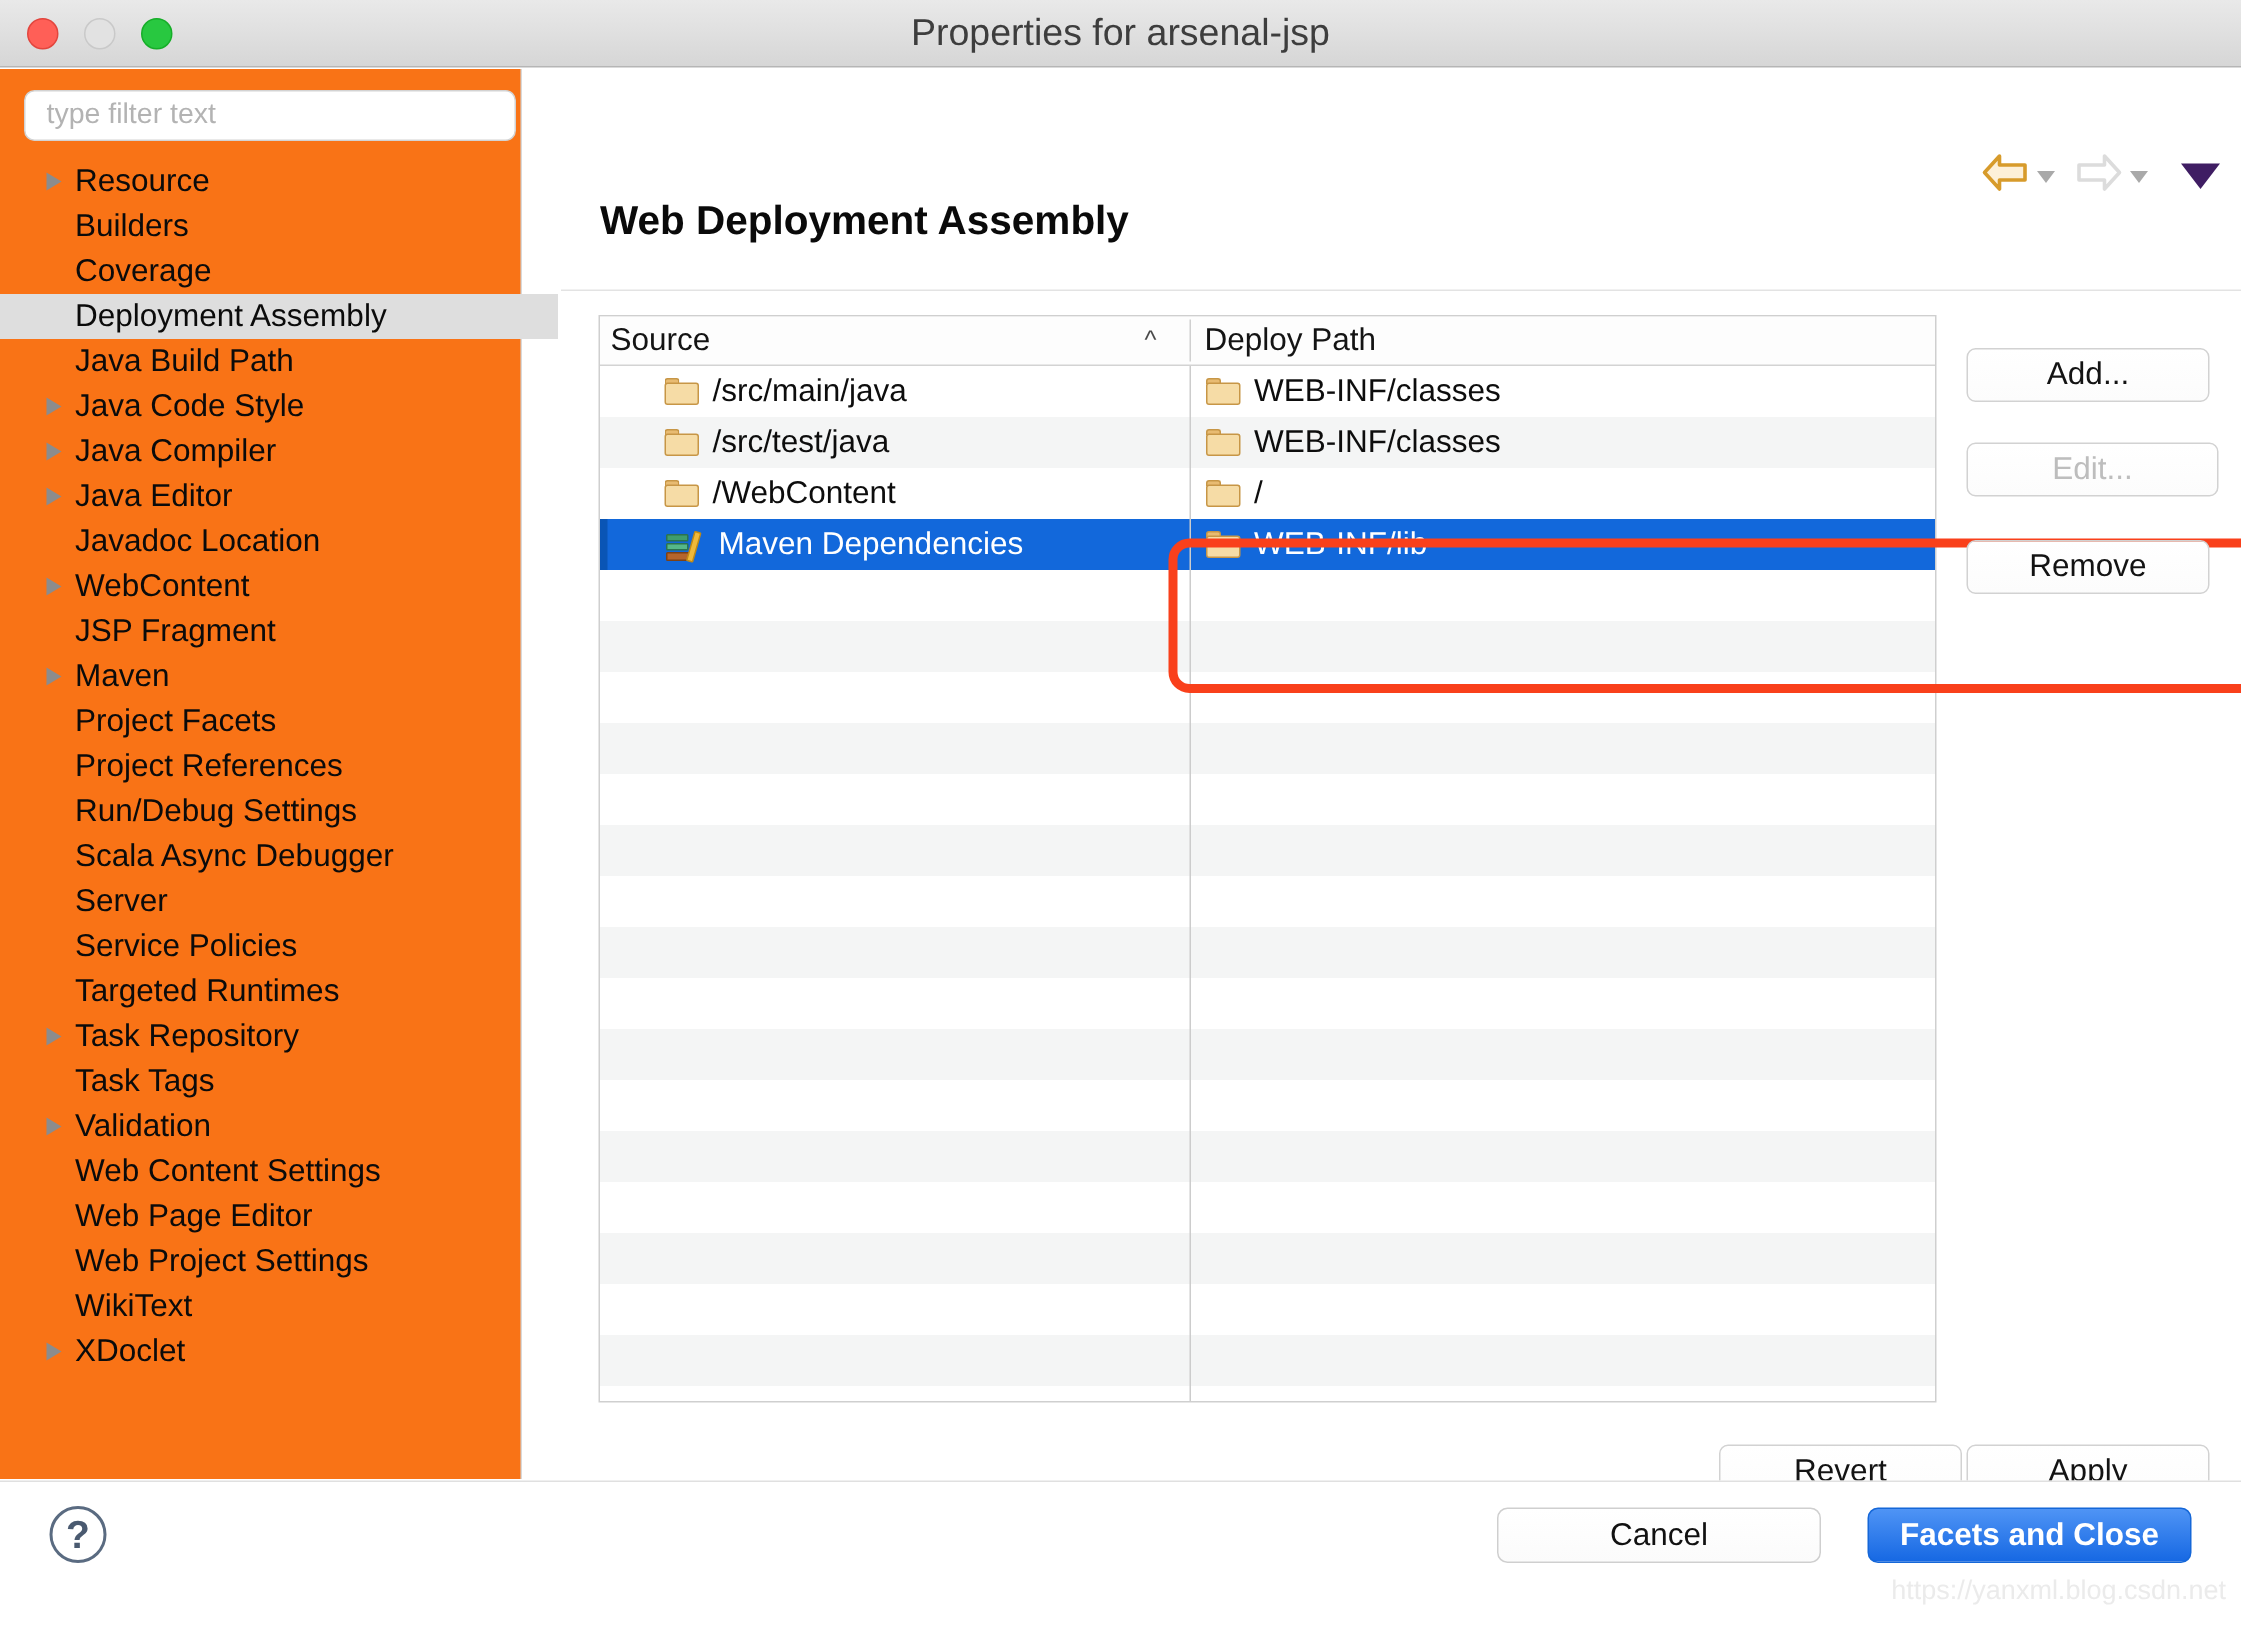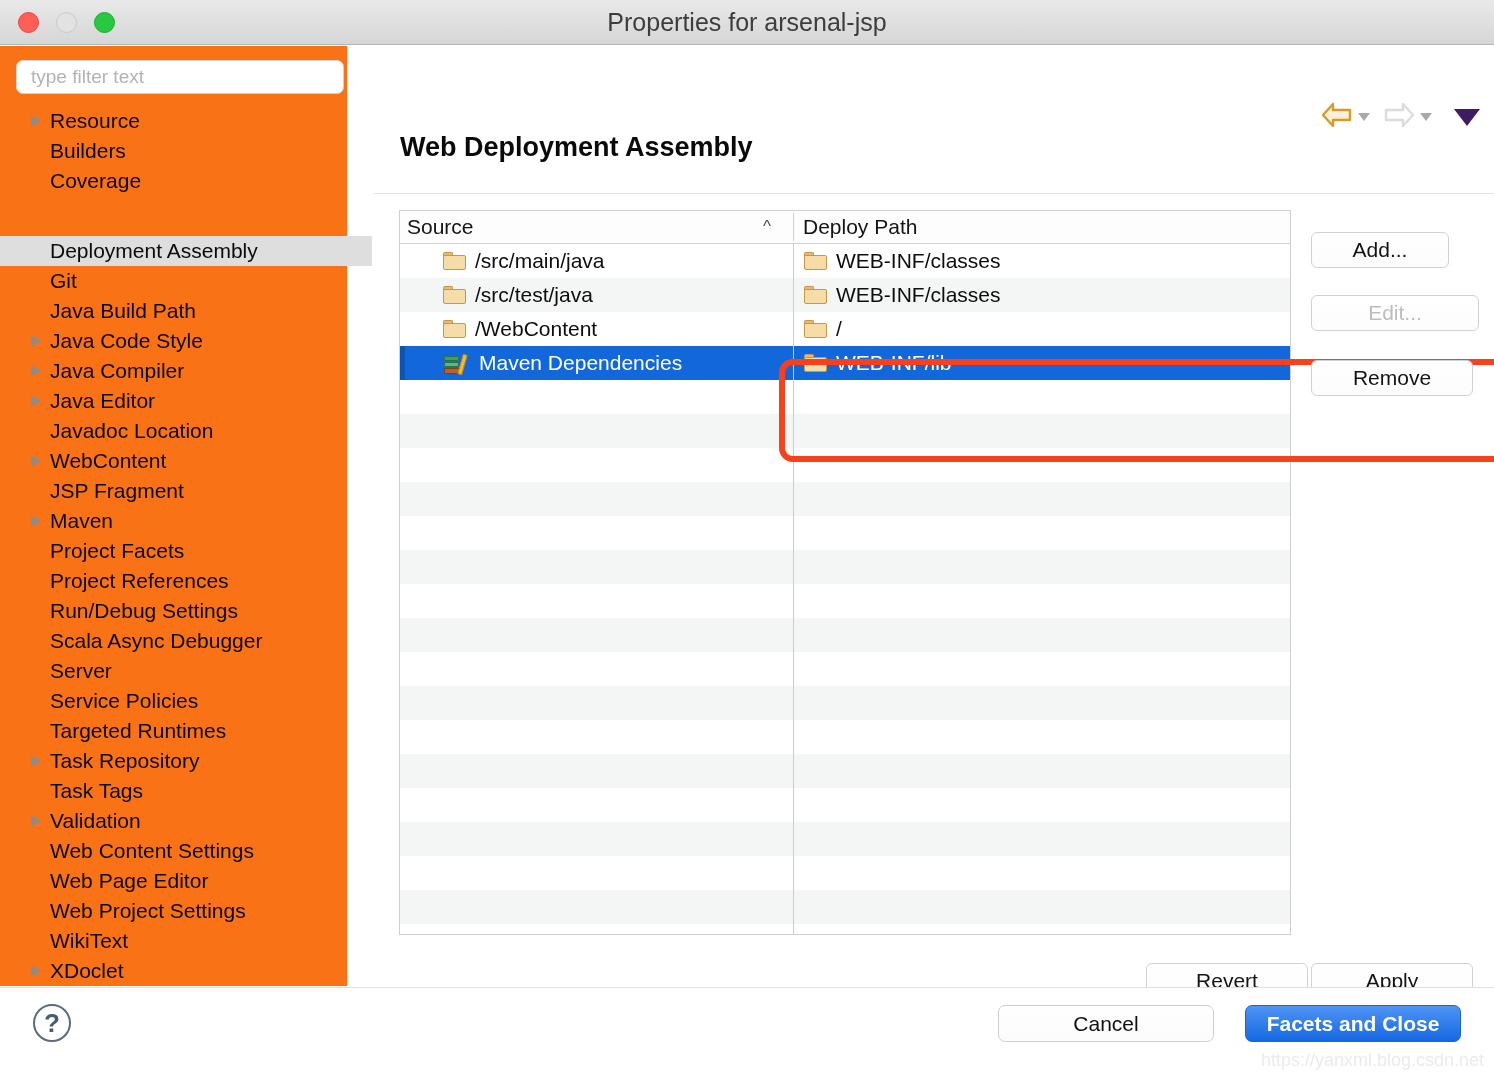--- a/index.html
+++ b/index.html
@@ -81,21 +81,21 @@
   .tree-item {
     position: relative;
     height: 30px;
     line-height: 30px;
     padding-left: 50px;
     font-size: 21px;
     color: #0b0b0b;
     white-space: nowrap;
     box-sizing: border-box;
   }
-  .tree-item.selected { background: #dedede; margin-top: 40px; }
+  .tree-item.selected { background: #dedede; }
   .tree-arrow {
     position: absolute;
     left: 31px;
     top: 50%;
     margin-top: -6px;
     width: 0; height: 0;
     border-left: 10px solid #8c8c8c;
     border-top: 6.5px solid transparent;
     border-bottom: 6.5px solid transparent;
   }
@@ -288,21 +288,21 @@
     background: linear-gradient(to bottom, #ffffff 0%, #fcfcfc 100%);
     font-family: "Liberation Sans", sans-serif;
     font-size: 21px;
     color: #131313;
     box-sizing: border-box;
     cursor: default;
     text-align: center;
     padding: 0;
   }
   .btn.disabled { color: #bdbdbd; }
-  .btn-add    { left: 937px; top: 150px; width: 138px; height: 36px; }
+  .btn-add    { left: 937px; top: 150px; width: 162px; height: 36px; }
   .btn-edit   { left: 937px; top: 213px; width: 168px; height: 36px; }
   .btn-remove { left: 937px; top: 278px; width: 162px; height: 36px; }
   .btn-revert { left: 772px; top: 881px; width: 162px; height: 36px; }
   .btn-apply  { left: 937px; top: 881px; width: 162px; height: 36px; }
 
   
   .annot-rect {
     position: absolute;
     left: 405px; top: 277px;
     width: 913px; height: 103px;
@@ -385,21 +385,20 @@
     <div class="title-text">Properties for arsenal-jsp</div>
   </div>
 
   <div class="leftpane">
     <input class="filter-input" type="text" placeholder="type filter text" style="">
     <div class="tree" id="tree-container">
         <div class="tree-item"><span class="tree-arrow"></span><span>Resource</span></div>
         <div class="tree-item"><span>Builders</span></div>
         <div class="tree-item"><span>Coverage</span></div>
         <div class="tree-item selected"><span>Deployment Assembly</span></div>
-        <div class="tree-item"><span>Git</span></div>
         <div class="tree-item"><span>Java Build Path</span></div>
         <div class="tree-item"><span class="tree-arrow"></span><span>Java Code Style</span></div>
         <div class="tree-item"><span class="tree-arrow"></span><span>Java Compiler</span></div>
         <div class="tree-item"><span class="tree-arrow"></span><span>Java Editor</span></div>
         <div class="tree-item"><span>Javadoc Location</span></div>
         <div class="tree-item"><span class="tree-arrow"></span><span>WebContent</span></div>
         <div class="tree-item"><span>JSP Fragment</span></div>
         <div class="tree-item"><span class="tree-arrow"></span><span>Maven</span></div>
         <div class="tree-item"><span>Project Facets</span></div>
         <div class="tree-item"><span>Project References</span></div>

